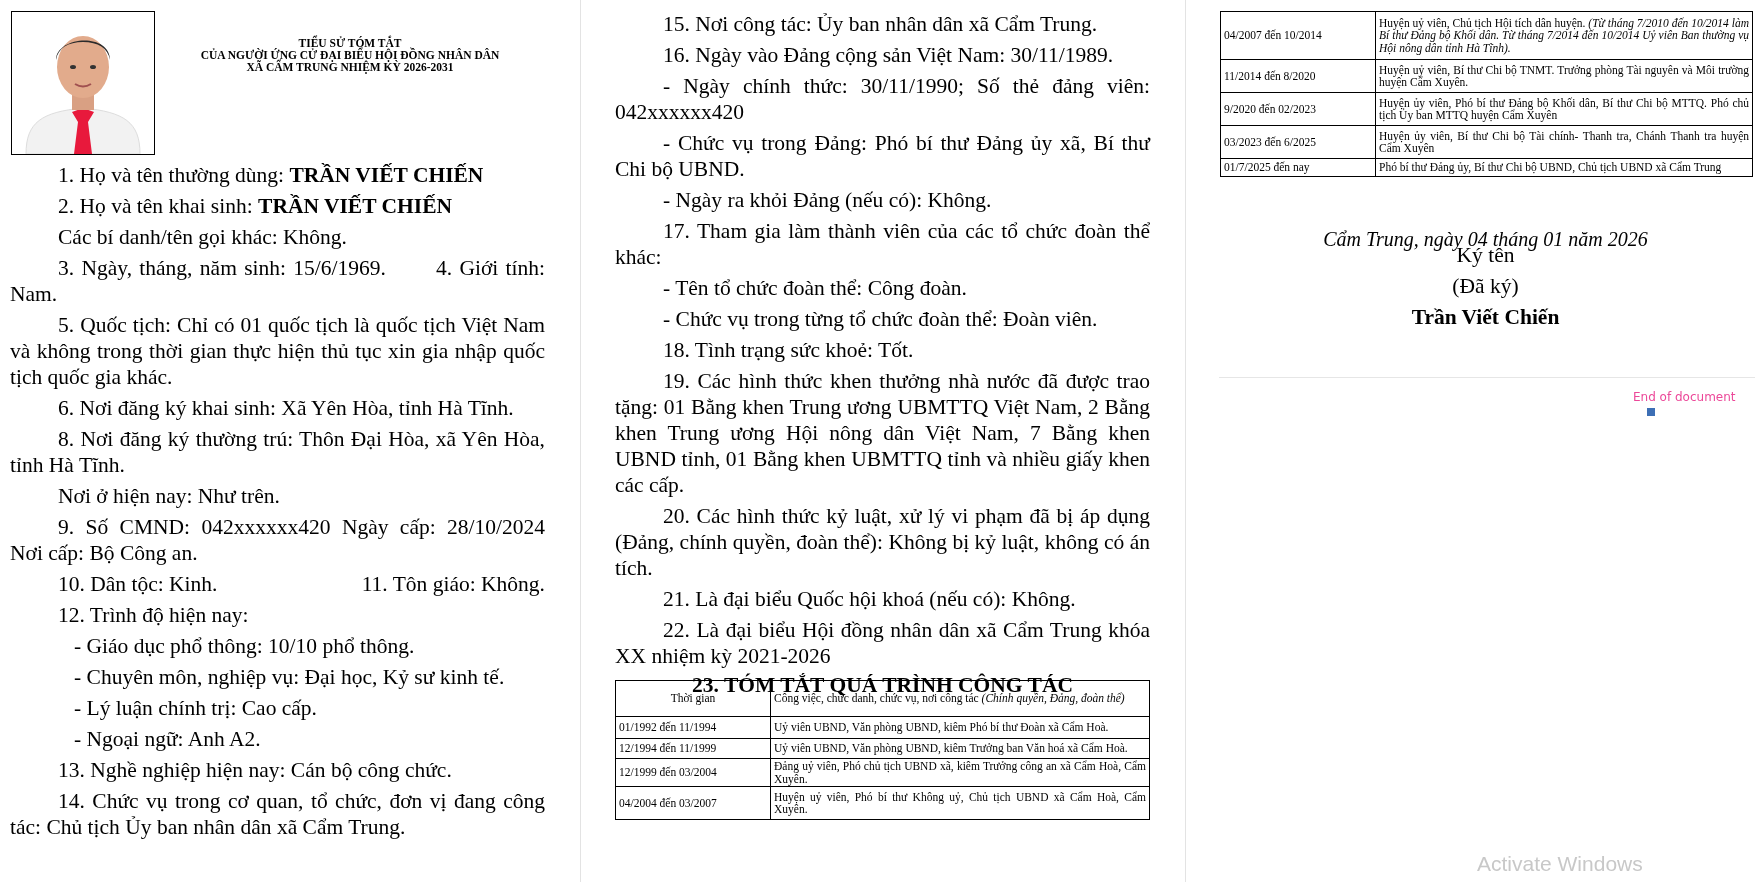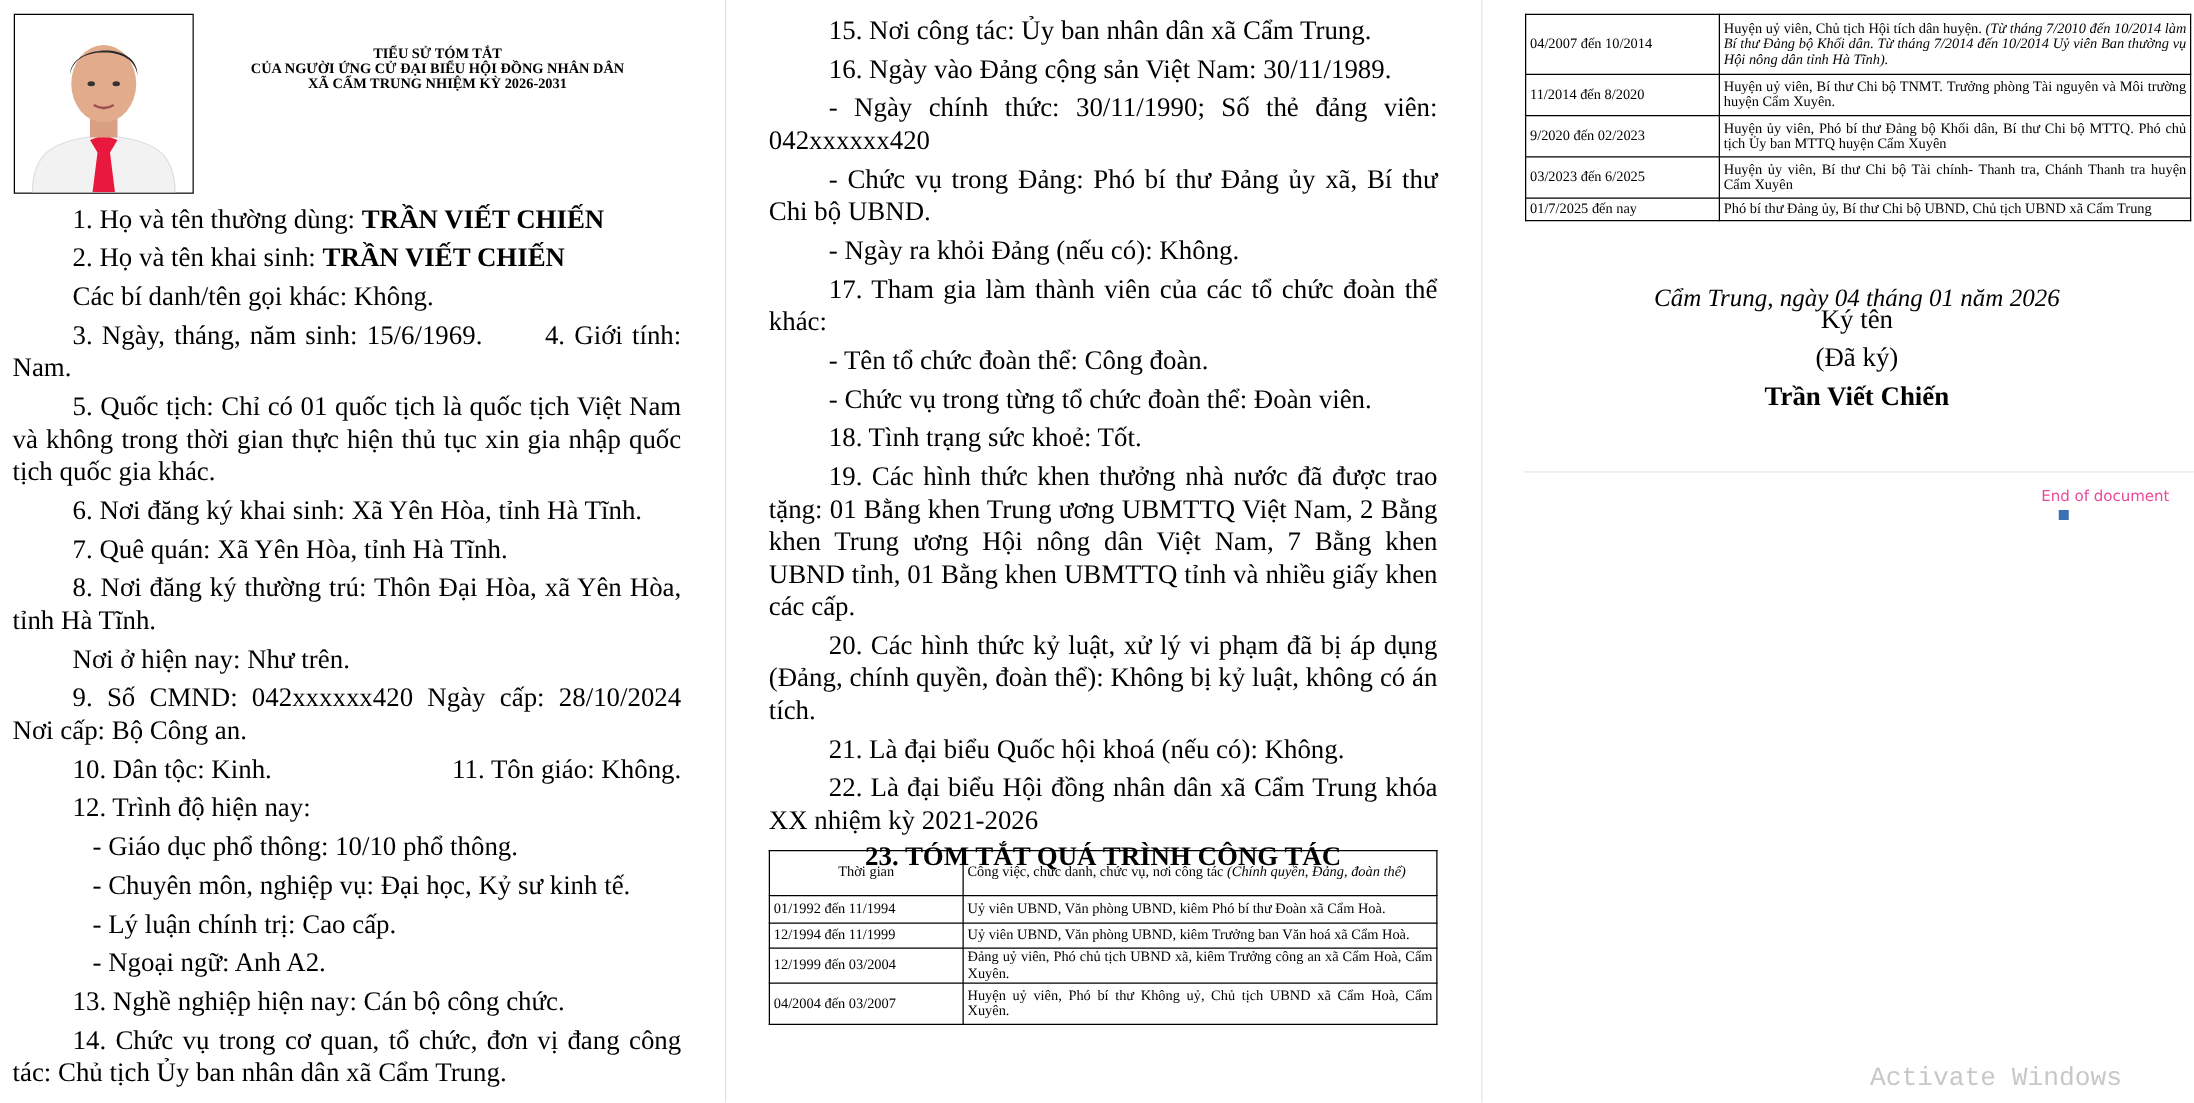--- a/index.html
+++ b/index.html
@@ -12,21 +12,21 @@
   .ind2 { padding-left:64px; }
   .photo { position:absolute; left:11px; top:11px; width:142px; height:142px; border:1px solid #000; background:#fff; overflow:hidden; }
   .hdr { position:absolute; left:190px; top:37px; width:320px; text-align:center; font-size:11.5px; line-height:12px; font-weight:bold; }
   table.t { border-collapse:collapse; font-size:11.5px; line-height:12.5px; position:absolute; }
   table.t td { border:1px solid #000; padding:1px 3px; vertical-align:middle; }
   table.t td.c1 { width:148px; }
   .sig { position:absolute; left:1218px; width:535px; text-align:center; }
   .hline { position:absolute; left:1219px; top:377px; width:536px; height:1px; background:#e6e6e6; }
   .eod { position:absolute; left:1633px; top:390px; font-family:"DejaVu Sans", sans-serif; font-size:12px; color:#ec4899; }
   .eod-mark { display:inline-block; width:8px; height:8px; background:#3d6fb5; margin-left:14px; vertical-align:middle; }
-  .activate { position:absolute; left:1477px; top:852px; font-family:Liberation Mono, monospace; font-size:21px; color:#c8c8c8;margin-left:19px; }
+  .activate { position:absolute; left:1477px; top:852px; font-family:Liberation Sans, sans-serif; font-size:21px; color:#c8c8c8; }
 </style>
 </head>
 <body>
 
 <div class="sep" style="left:580px"></div>
 <div class="sep" style="left:1185px"></div>
 
 <div class="photo">
   <svg width="142" height="142" viewBox="0 0 142 142">
     <rect width="142" height="142" fill="#ffffff"></rect>
@@ -46,21 +46,20 @@
   <div>XÃ CẨM TRUNG NHIỆM KỲ 2026-2031</div>
 </div>
 
 <div class="col" style="left:10px; top:162px; width:535px;">
   <p class="p ind"><span>1. Họ và tên thường dùng: </span><b>TRẦN VIẾT CHIẾN</b></p>
   <p class="p ind"><span>2. Họ và tên khai sinh: </span><b>TRẦN VIẾT CHIẾN</b></p>
   <p class="p ind">Các bí danh/tên gọi khác: Không.</p>
   <p class="p ind"><span>3. Ngày, tháng, năm sinh: 15/6/1969.</span><span style="display:inline-block;width:50px"></span><span>4. Giới tính: Nam.</span></p>
   <p class="p ind">5. Quốc tịch: Chỉ có 01 quốc tịch là quốc tịch Việt Nam và không trong thời gian thực hiện thủ tục xin gia nhập quốc tịch quốc gia khác.</p>
   <p class="p ind">6. Nơi đăng ký khai sinh: Xã Yên Hòa, tỉnh Hà Tĩnh.</p>
-  <p class="p ind">7. Quê quán:  Xã Yên Hòa, tỉnh Hà Tĩnh.</p>
   <p class="p ind">8. Nơi đăng ký thường trú: Thôn Đại Hòa, xã Yên Hòa, tỉnh Hà Tĩnh.</p>
   <p class="p ind">Nơi ở hiện nay: Như trên.</p>
   <p class="p ind">9. Số CMND: 042xxxxxx420    Ngày cấp: 28/10/2024 Nơi cấp: Bộ Công an.</p>
   <p class="p ind" style="text-align:left"><span>10. Dân tộc: Kinh.</span><span style="float:right">11. Tôn giáo: Không.</span></p>
   <p class="p ind">12. Trình độ hiện nay:</p>
   <p class="p ind2">- Giáo dục phổ thông: 10/10 phổ thông.</p>
   <p class="p ind2">- Chuyên môn, nghiệp vụ: Đại học, Kỷ sư kinh tế.</p>
   <p class="p ind2">- Lý luận chính trị: Cao cấp.</p>
   <p class="p ind2">- Ngoại ngữ: Anh A2.</p>
   <p class="p ind">13. Nghề nghiệp hiện nay: Cán bộ công chức.</p>

